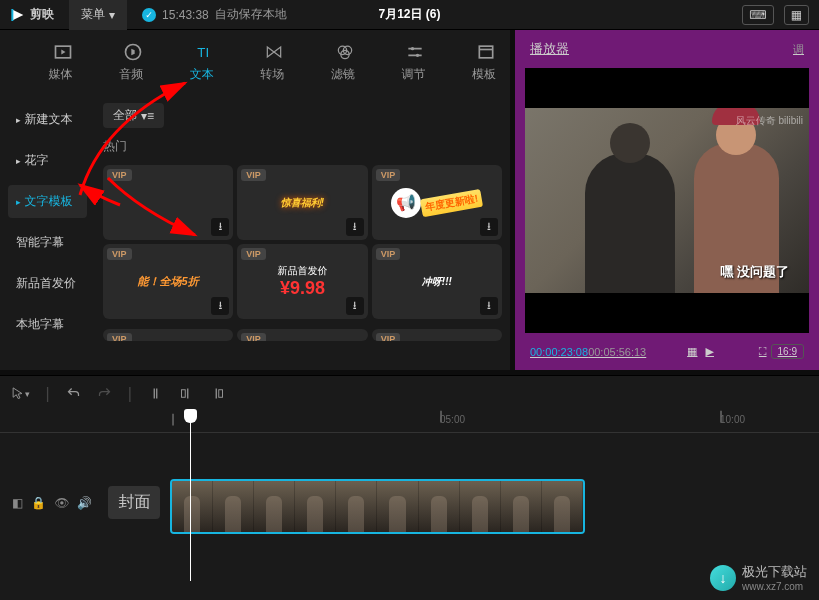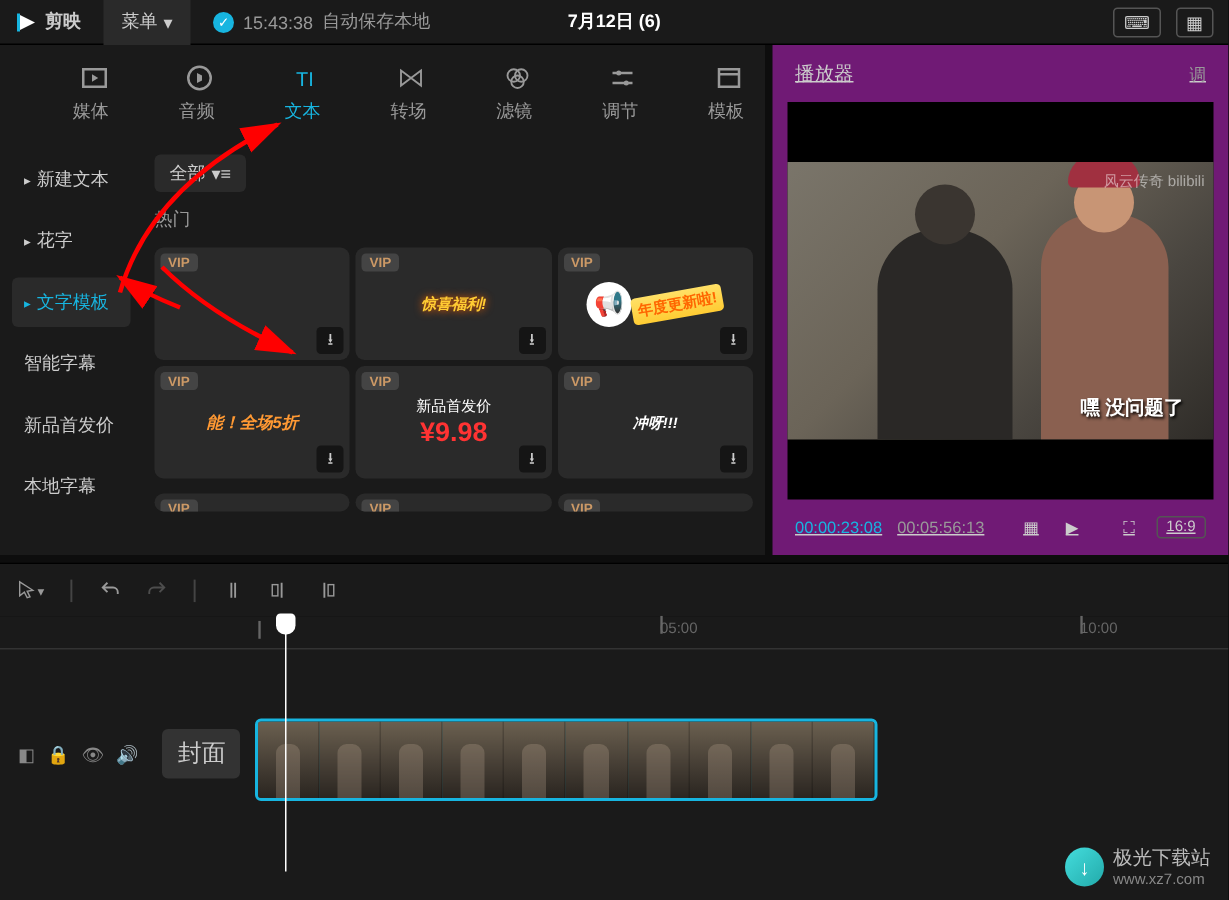--- a/index.html
+++ b/index.html
@@ -57,21 +57,21 @@
 .player-header .adjust { margin-left: auto; color: #999; font-size: 11px; }
 .video-area { flex: 1; background: #000; margin: 0 10px; position: relative; display: flex; align-items: center; justify-content: center; }
 .video-frame { width: 100%; height: 185px; background: linear-gradient(135deg, #7a756a 0%, #6b6458 40%, #4a4640 70%, #2f2c28 100%); position: relative; overflow: hidden; }
 .person1 { position: absolute; left: 60px; bottom: 0; width: 90px; height: 140px; background: #2a2826; border-radius: 40px 40px 0 0; }
 .person1::before { content: ""; position: absolute; top: -30px; left: 25px; width: 40px; height: 40px; background: #3a3530; border-radius: 50%; }
 .person2 { position: absolute; right: 30px; bottom: 0; width: 85px; height: 150px; background: #8a6050; border-radius: 35px 35px 0 0; }
 .person2::before { content: ""; position: absolute; top: -28px; left: 22px; width: 40px; height: 40px; background: #c89575; border-radius: 50%; }
 .person2::after { content: ""; position: absolute; top: -40px; left: 18px; width: 48px; height: 22px; background: #a03040; border-radius: 20px 20px 4px 4px; }
 .subtitle-overlay { position: absolute; bottom: 12px; right: 20px; color: #fff; font-size: 13px; font-weight: bold; text-shadow: 1px 1px 2px #000; }
 .watermark-tr { position: absolute; top: 6px; right: 6px; color: rgba(255,255,255,0.5); font-size: 10px; }
-.player-controls { display: flex; align-items: center; padding: 10px 15px; font-size: 11px; gap: 10px; }
+.player-controls { display: flex; align-items: center; padding: 10px 15px; font-size: 11px; }
 .time-current { color: #17b5e0; }
 .time-total { color: #999; }
 .player-controls .spacer { flex: 1; }
 .pctrl { cursor: pointer; padding: 2px 4px; color: #ccc; }
 .ratio-btn { border: 1px solid #555; padding: 1px 6px; border-radius: 3px; font-size: 10px; }
 
 
 .toolbar { height: 36px; background: #1a1a1a; border-top: 1px solid #000; display: flex; align-items: center; padding: 0 10px; gap: 16px; margin-top: 5px; }
 .tool { cursor: pointer; color: #999; display: flex; align-items: center; }
 .tool svg { width: 15px; height: 15px; }

